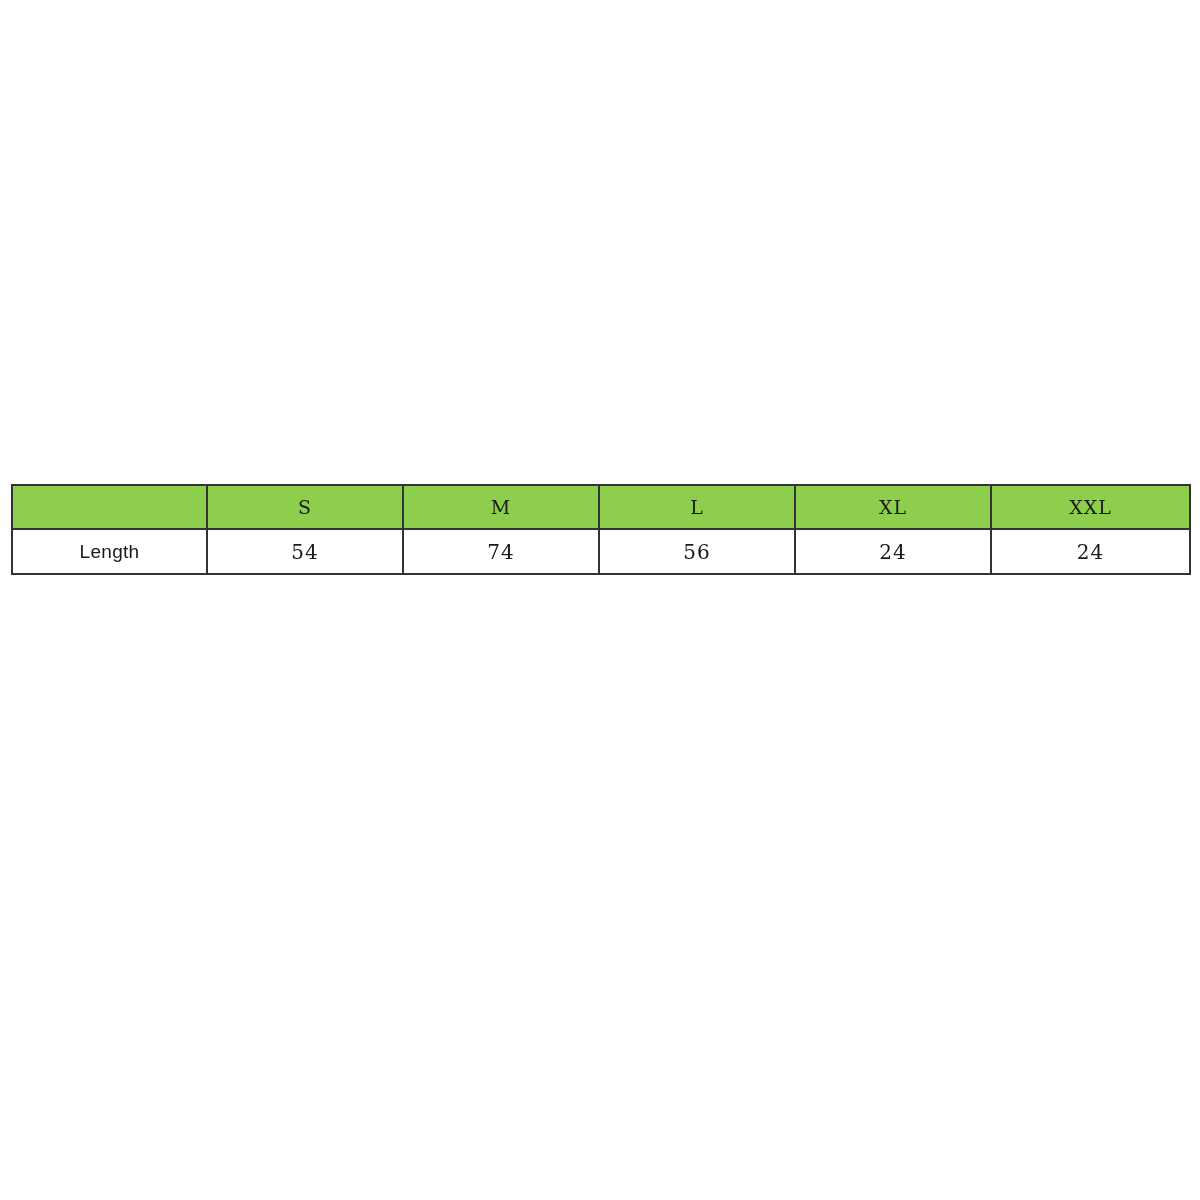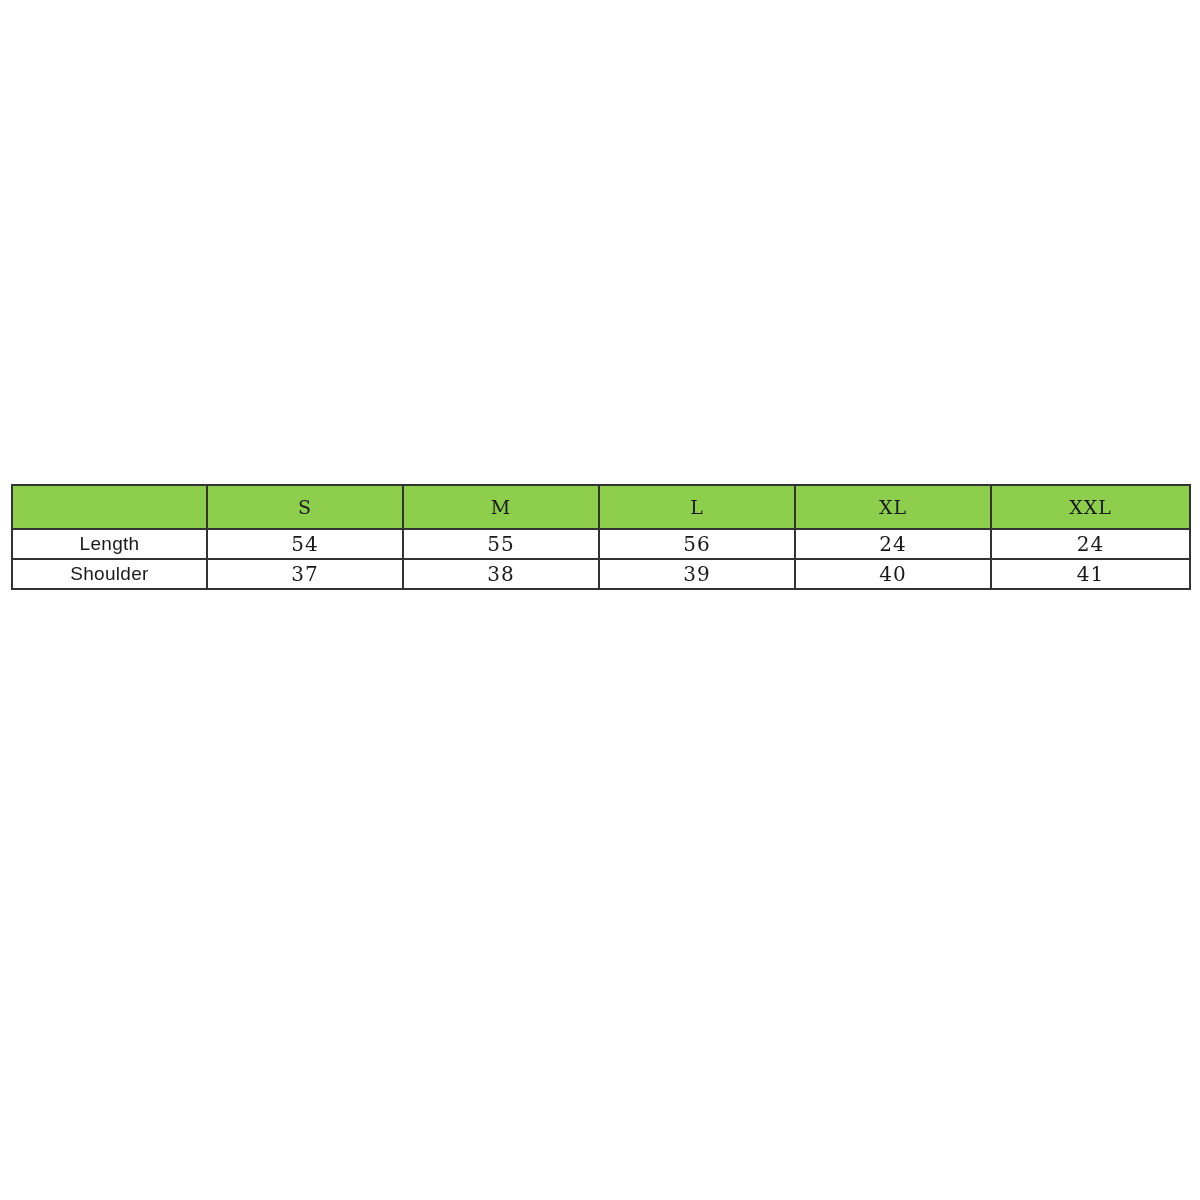--- a/index.html
+++ b/index.html
@@ -50,21 +50,21 @@
     font-weight: 400;
     font-size: 19px;
     letter-spacing: 1px;
     border-color: #333333;
   }
   table.size-chart thead th.corner-cell {
     background: #8DCE4C;
   }
 
   
-  table.size-chart tbody tr { height: 30px; }
+  table.size-chart tbody tr { height: 45px; }
 
   table.size-chart td.row-label {
     font-family: "Liberation Sans", sans-serif;
     font-size: 19px;
     font-weight: 400;
     letter-spacing: 0.3px;
   }
 
   table.size-chart td.measure-value {
     font-family: "DejaVu Serif", "Liberation Serif", serif;
@@ -96,28 +96,20 @@
         <th>L</th>
         <th>XL</th>
         <th>XXL</th>
       </tr>
     </thead>
 
     <tbody>
       <tr>
         <td class="row-label">Length</td>
         <td class="measure-value">54</td>
-        <td class="measure-value">55</td>
+        <td class="measure-value">74</td>
         <td class="measure-value">56</td>
         <td class="measure-value">24</td>
         <td class="measure-value">24</td>
-      </tr>
-      <tr>
-        <td class="row-label">Shoulder</td>
-        <td class="measure-value">37</td>
-        <td class="measure-value">38</td>
-        <td class="measure-value">39</td>
-        <td class="measure-value">40</td>
-        <td class="measure-value">41</td>
       </tr>
     </tbody>
   </table>
 </div>
 
 </body></html>

